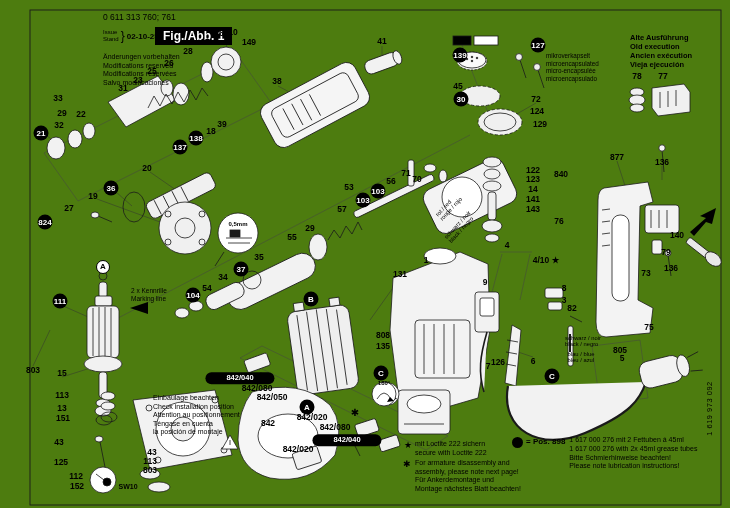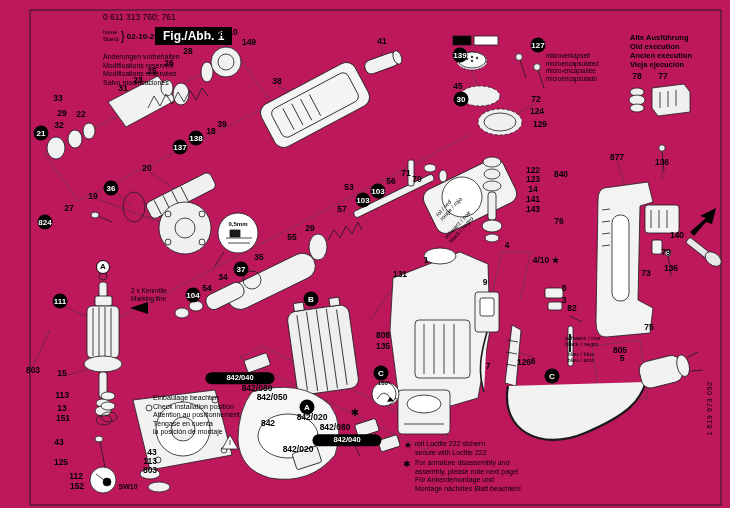--- a/index.html
+++ b/index.html
@@ -1,16 +1,16 @@
 <!DOCTYPE html>
 <html><head>
 <meta charset="utf-8">
 <style>
   html,body{margin:0;padding:0;background:#fff;}
-  .page{position:relative;width:730px;height:508px;background:#be185d;overflow:hidden;
+  .page{position:relative;width:730px;height:508px;background:#4d7c0f;overflow:hidden;
         font-family:"Liberation Sans",sans-serif;color:#000;}
   svg{position:absolute;left:0;top:0;}
   .layer{position:absolute;left:0;top:0;width:730px;height:516px;pointer-events:none;}
   
   .co{position:absolute;transform:translate(-50%,-50%);font-weight:bold;font-size:9px;
       line-height:1;white-space:nowrap;}
   .co.n{font-size:8.5px;}
   .co.d{background:#000;color:#fff;border-radius:50%;width:15px;height:15px;
         line-height:15px;text-align:center;font-size:8px;}
   .co.o{background:#fff;border:1.3px solid #000;border-radius:50%;width:12px;height:12px;
@@ -399,20 +399,30 @@
     <span style="position:absolute;left:0;top:0;font-size:9px;">✱</span>
     <div style="margin-left:12px;">
         <div>For armature disassembly and</div>
         <div>assembly, please note next page!</div>
         <div>Für Ankerdemontage und</div>
         <div>Montage nächstes Blatt beachten!</div>
       </div>
   </div>
 
   <div class="legend">
+      <div class="legrow">
+        <span class="legdot"></span>
+        <span class="legpos">= Pos. 898</span>
+        <span class="leglines">
+          <div>1 617 000 276 mit 2 Fettuben á 45ml</div>
+          <div>1 617 000 276 with 2x 45ml grease tubes</div>
+          <div>Bitte Schmierhinweise beachten!</div>
+          <div>Please note lubrication instructions!</div>
+        </span>
+      </div>
     </div>
 
   <div class="vertnum">1 619 973 092</div>
 
   <span class="co tiny" style="left:238px;top:224px;">0,5mm</span>
   <span class="co tiny" style="left:384px;top:383px;">180°</span>
   <span class="co tiny" style="left:128px;top:486px;font-size:7px;">SW10</span>
 
   <div class="layer">
       <span class="co n" style="left: 58px; top: 98px;">33</span>
@@ -494,21 +504,21 @@
       <span class="co n" style="left: 649px; top: 327px;">75</span>
       <span class="co n" style="left: 620px; top: 350px;">805</span>
       <span class="co n" style="left: 622px; top: 358px;">5</span>
       <span class="co n" style="left: 383px; top: 335px;">808</span>
       <span class="co n" style="left: 383px; top: 346px;">135</span>
       <span class="co n" style="left: 426px; top: 260px;">1</span>
       <span class="co n" style="left: 400px; top: 274px;">131</span>
       <span class="co n" style="left: 485px; top: 282px;">9</span>
       <span class="co n" style="left: 507px; top: 245px;">4</span>
       <span class="co n" style="left: 546px; top: 260px;">4/10 ★</span>
-      <span class="co n" style="left: 524px; top: 362px;">126</span>
+      <span class="co n" style="left: 498px; top: 362px;">126</span>
       <span class="co n" style="left: 488px; top: 366px;">7</span>
       <span class="co n" style="left: 533px; top: 361px;">6</span>
       <span class="co n" style="left: 564px; top: 288px;">8</span>
       <span class="co n" style="left: 564px; top: 300px;">3</span>
       <span class="co n" style="left: 572px; top: 308px;">82</span>
       <span class="co d" style="left: 552px; top: 376px;">C</span>
       <span class="co d" style="left: 381px; top: 373px;">C</span>
       <span class="co d" style="left: 307px; top: 407px;">A</span>
       <span class="co p" style="left: 240px; top: 378px;">842/040</span>
       <span class="co star" style="left: 261px; top: 377px;">✱</span>

